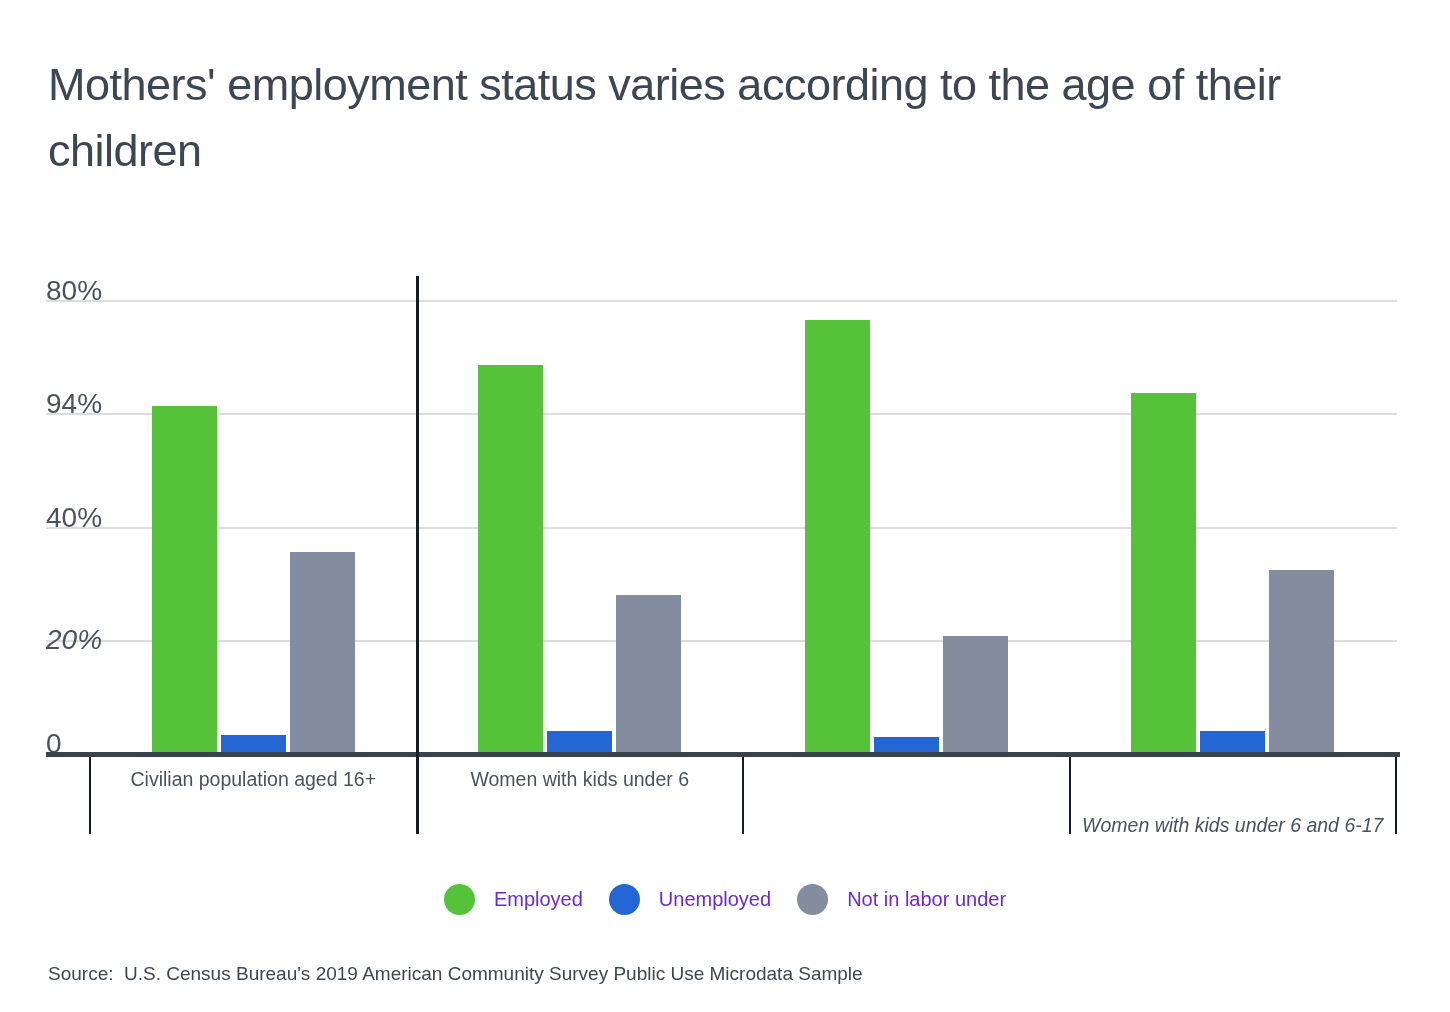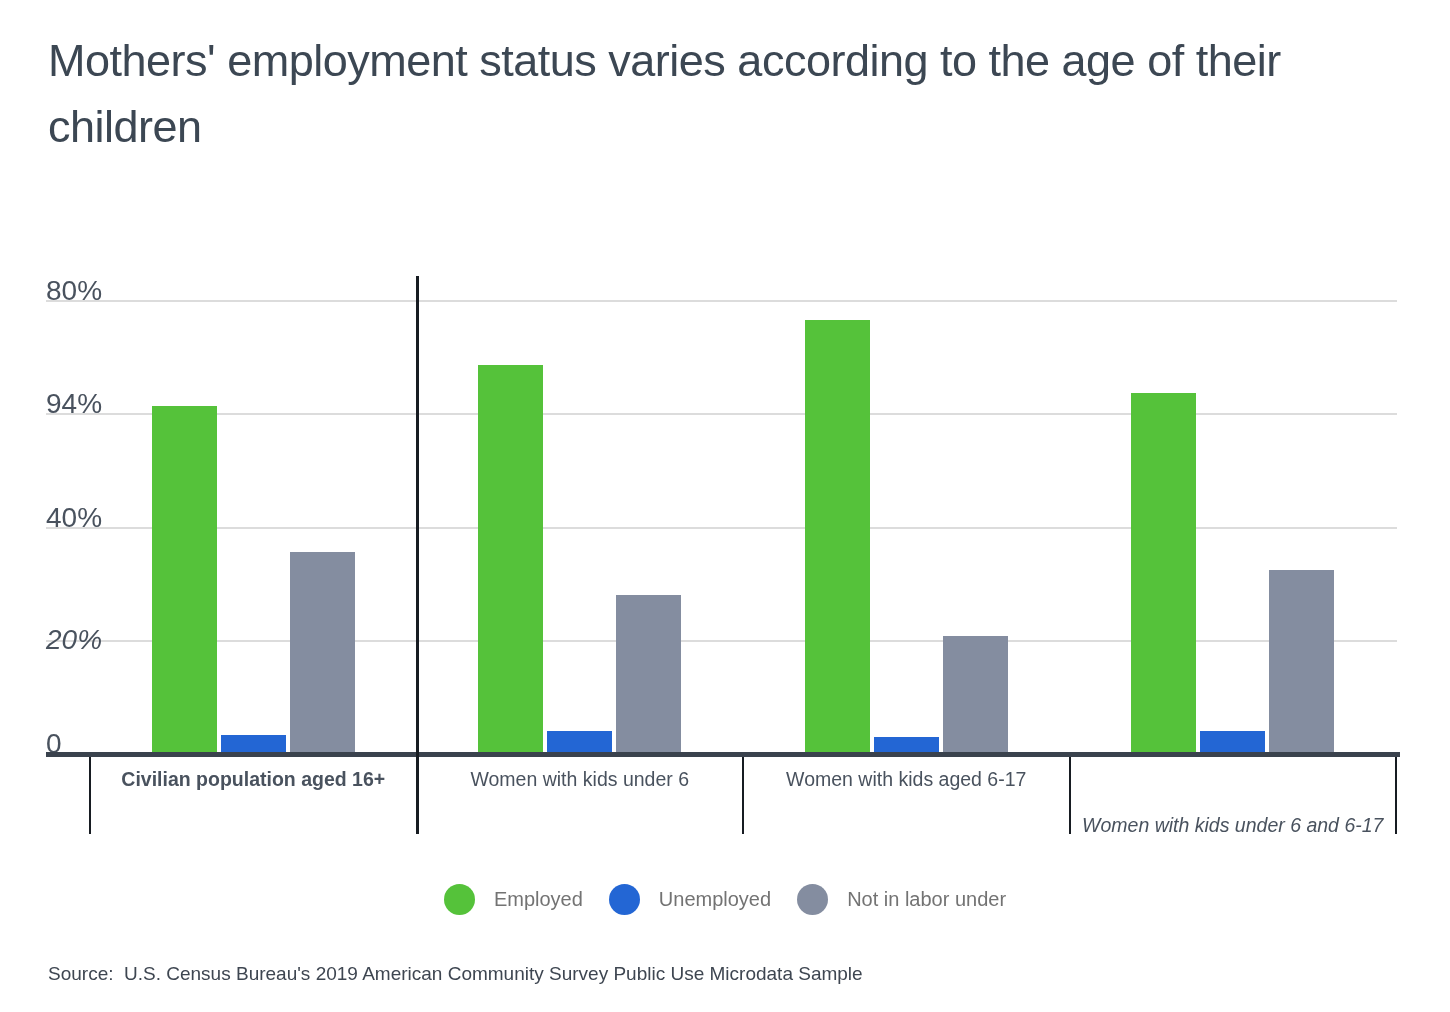--- a/index.html
+++ b/index.html
@@ -7,21 +7,21 @@
     position: relative;
     width: 1450px;
     height: 1012px;
     background: #ffffff;
     font-family: "Liberation Sans", sans-serif;
     overflow: hidden;
   }
   .chart-title {
     position: absolute;
     left: 48px;
-    top: 28px;
+    top: 52px;
     width: 1320px;
     margin: 0;
     font-size: 45px;
     line-height: 66px;
     font-weight: 400;
     letter-spacing: -0.5px;
     color: #3C4753;
   }
   .plot { position: absolute; left: 0; top: 0; width: 1450px; height: 1012px; }
   .gridline { position: absolute; height: 2px; background: #DCDCDC; }
@@ -46,21 +46,21 @@
     left: 0;
     right: 0;
     top: 884px;
     display: flex;
     justify-content: center;
     align-items: center;
     gap: 26px;
   }
   .legend-item { display: flex; align-items: center; gap: 19px; }
   .legend-dot { width: 31px; height: 31px; border-radius: 50%; }
-  .legend-label { font-size: 20px; color: #737373; }
+  .legend-label { font-size: 20px; color: #6d28d9; }
   .source-line {
     position: absolute;
     left: 48px;
     top: 963px;
     font-size: 19px;
     color: #3E4651;
     white-space: pre;
   }
 </style>
 </head>
@@ -91,23 +91,22 @@
       <div class="bar" title="Women with kids aged 6-17 — Not in labor force: 20.8%" style="left: 942.75px; top: 636.22px; width: 65px; height: 117.78px; background: rgb(132, 141, 160);"></div>
       <div class="bar" title="Women with kids under 6 and 6-17 — Employed: 63.7%" style="left: 1131.25px; top: 393.299px; width: 65px; height: 360.701px; background: rgb(85, 194, 58);"></div>
       <div class="bar" title="Women with kids under 6 and 6-17 — Unemployed: 4%" style="left: 1200.25px; top: 731.35px; width: 65px; height: 22.65px; background: rgb(35, 102, 212);"></div>
       <div class="bar" title="Women with kids under 6 and 6-17 — Not in labor force: 32.5%" style="left: 1269.25px; top: 569.969px; width: 65px; height: 184.031px; background: rgb(132, 141, 160);"></div>
       <div class="axis-line" style="left: 46px; top: 752px; width: 1354px; height: 5px;"></div>
       <div class="divider" style="left: 89px; top: 757px; width: 2px; height: 77px;"></div>
       <div class="divider" style="left: 415.5px; top: 276px; width: 3px; height: 558px;"></div>
       <div class="divider" style="left: 742px; top: 757px; width: 2px; height: 77px;"></div>
       <div class="divider" style="left: 1068.5px; top: 757px; width: 2px; height: 77px;"></div>
       <div class="divider" style="left: 1395px; top: 757px; width: 2px; height: 77px;"></div>
-      <div class="xlabel" style="left: 98px; top: 764px; width: 310.5px; font-weight: bold;">Civilian population aged 16+</div>
+      <div class="xlabel" style="left: 98px; top: 764px; width: 310.5px;">Civilian population aged 16+</div>
       <div class="xlabel" style="left: 424.5px; top: 764px; width: 310.5px;">Women with kids under 6</div>
-      <div class="xlabel" style="left: 751px; top: 764px; width: 310.5px;">Women with kids aged 6-17</div>
       <div class="xlabel" style="left: 1077.5px; top: 810px; width: 310.5px; font-style: italic;">Women with kids under 6 and 6-17</div>
     </div>
 
   <div class="legend">
     <div class="legend-item">
       <span class="legend-dot" id="dot-0" style="background: rgb(85, 194, 58);"></span>
       <span class="legend-label">Employed</span>
     </div>
     <div class="legend-item">
       <span class="legend-dot" id="dot-1" style="background: rgb(35, 102, 212);"></span>

